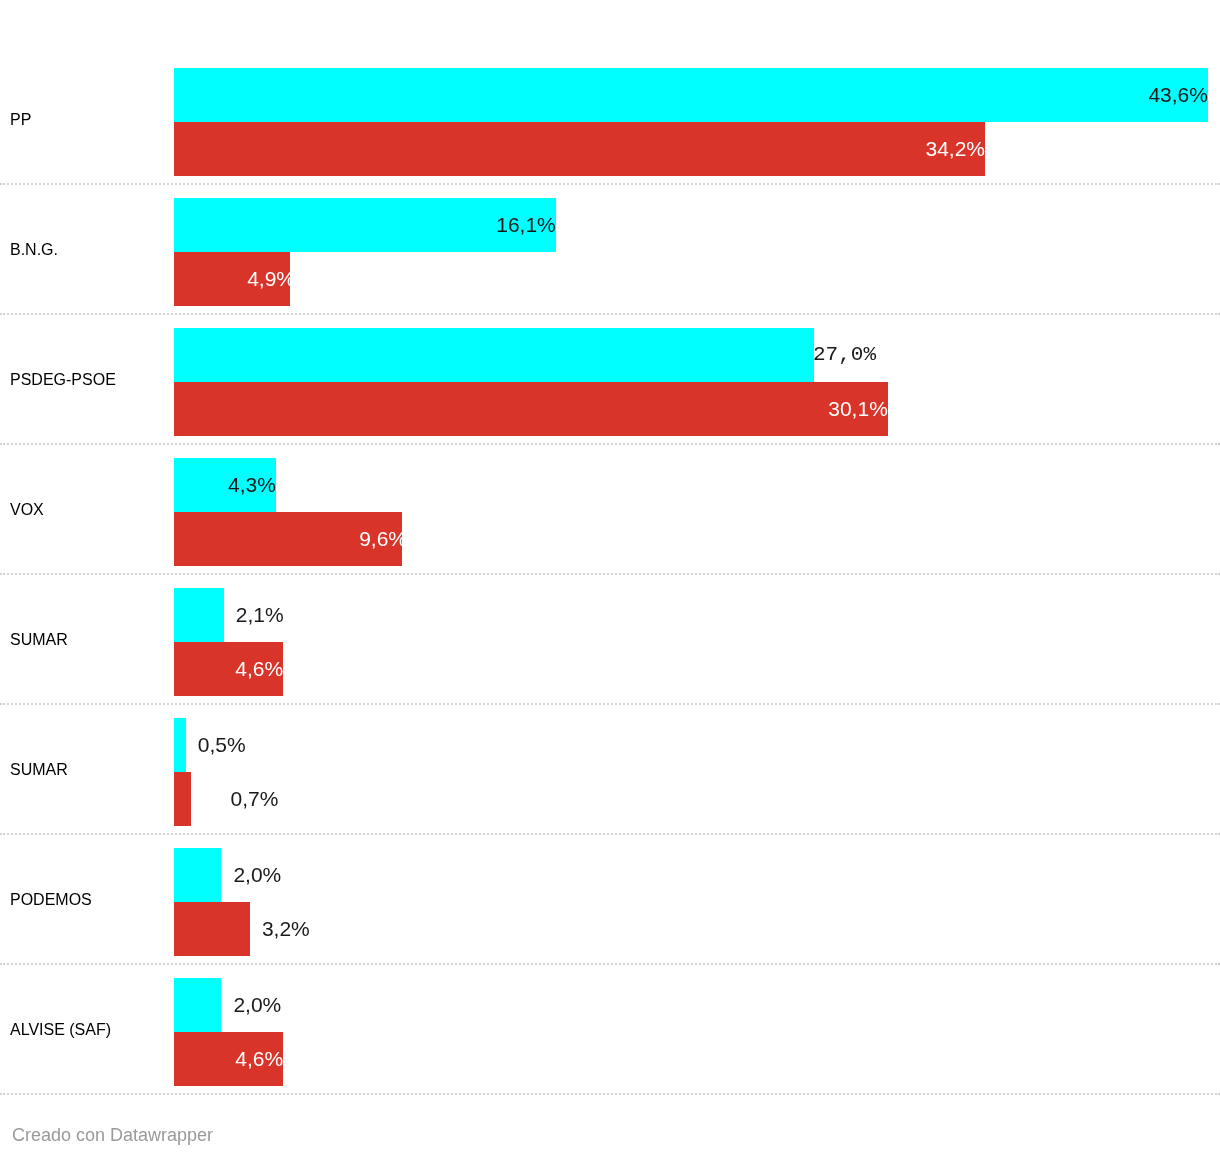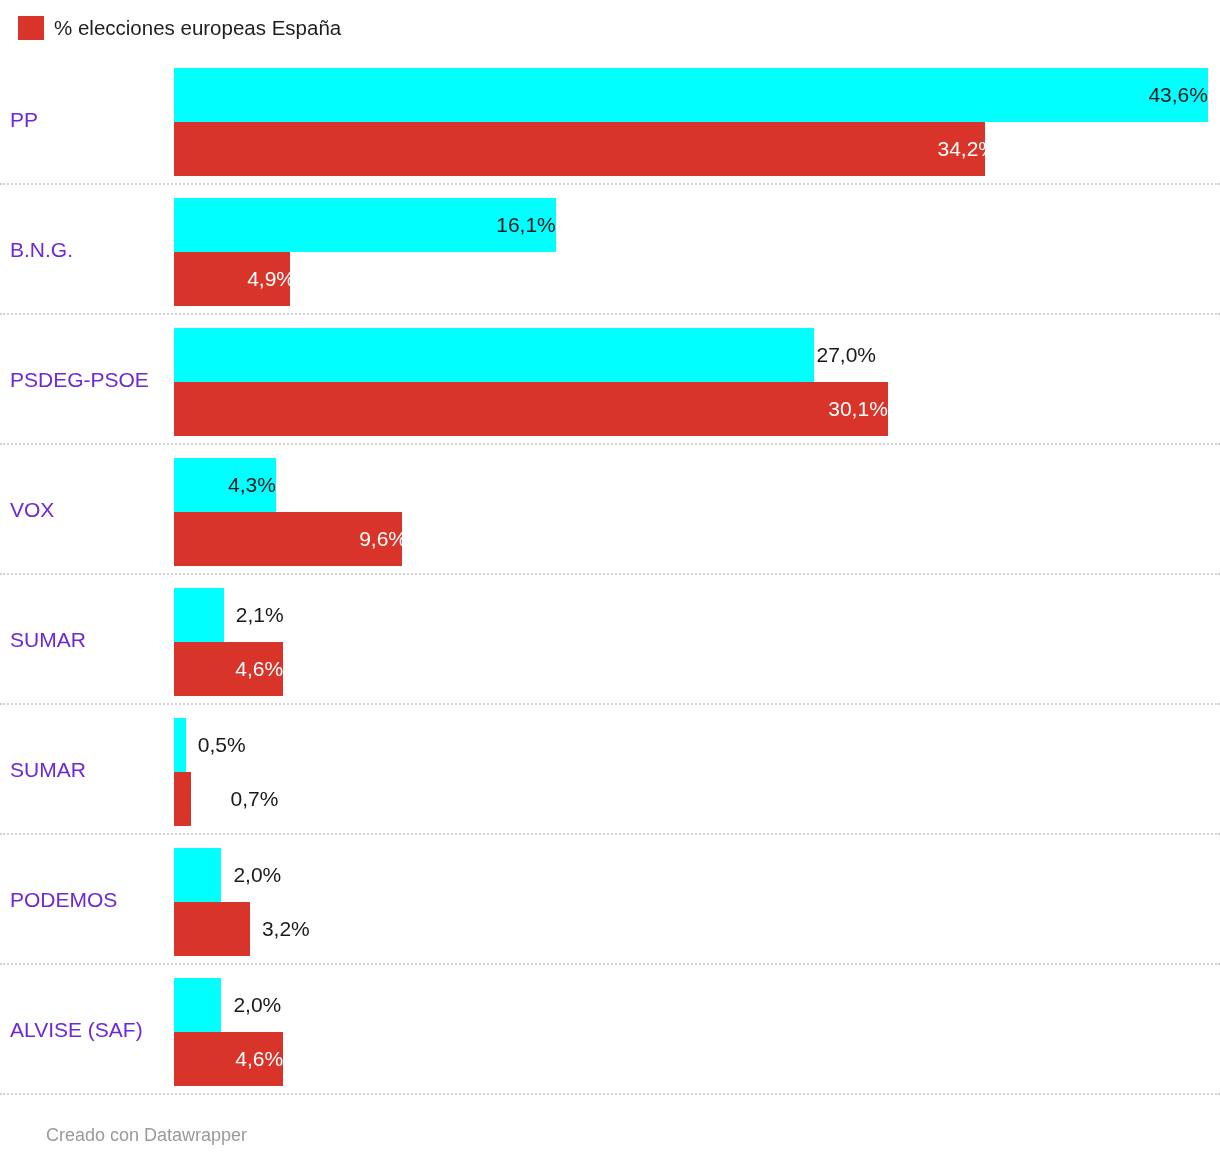--- a/index.html
+++ b/index.html
@@ -61,23 +61,23 @@
     right: 0;
     bottom: 0;
     height: 0;
     border-top: 2px dotted #d2d2d2;
   }
   .cat-label {
     position: absolute;
     left: 10px;
     top: 50%;
     transform: translateY(-50%);
-    font-size: 21px;
+    font-size: 16px;
     line-height: 24px;
-    color: #6d28d9;
+    color: #000000;
     white-space: nowrap;
   }
   .bars {
     position: absolute;
     left: 174px;
     top: 13px;
   }
   .bar-row {
     position: relative;
     height: 54px;
@@ -115,44 +115,39 @@
   .bar-value.light { color: #ffffff; }
 
   
   #footer {
     position: absolute;
     left: 12px;
     bottom: 18px;
     font-size: 18px;
     line-height: 22px;
     color: #9a9a9a;
-    margin-left: 34px;
   }
 </style>
 </head>
 <body>
 
 <div id="legend">
-    <div class="legend-item">
-      <span class="legend-swatch" style="background: rgb(217, 52, 41);"></span>
-      <span class="legend-label">% elecciones europeas España</span>
-    </div>
   </div>
 
 <div id="chart">
     <div class="group" style="height: 130px;">
       <div class="cat-label">PP</div>
       <div class="bars">
         <div class="bar-row">
           <div class="bar cyan" style="width: 1033.97px; background: rgb(0, 255, 255);"></div>
           <div class="bar-value inside dark" style="left: 0px; width: 1033.97px;">43,6%</div>
         </div>
         <div class="bar-row">
           <div class="bar red" style="width: 811.053px; background: rgb(217, 52, 41);"></div>
-          <div class="bar-value inside light" style="left: 12px; width: 811.053px;">34,2%</div>
+          <div class="bar-value inside light" style="left: 0px; width: 811.053px;">34,2%</div>
         </div>
       </div>
       <div class="group-sep"></div>
     </div>
     <div class="group" style="height: 130px;">
       <div class="cat-label">B.N.G.</div>
       <div class="bars">
         <div class="bar-row">
           <div class="bar cyan" style="width: 381.812px; background: rgb(0, 255, 255);"></div>
           <div class="bar-value inside dark" style="left: 0px; width: 381.812px;">16,1%</div>
@@ -162,21 +157,21 @@
           <div class="bar-value inside light" style="left: 0px; width: 121px;">4,9%</div>
         </div>
       </div>
       <div class="group-sep"></div>
     </div>
     <div class="group" style="height: 130px;">
       <div class="cat-label">PSDEG-PSOE</div>
       <div class="bars">
         <div class="bar-row">
           <div class="bar cyan" style="width: 640.305px; background: rgb(0, 255, 255);"></div>
-          <div class="bar-value inside dark" style="left: 0px; width: 702px;">27,0%</div>
+          <div class="bar-value inside dark" style="left: 0px; width: 702px; font-family: Liberation Mono, monospace;">27,0%</div>
         </div>
         <div class="bar-row">
           <div class="bar red" style="width: 713.822px; background: rgb(217, 52, 41);"></div>
           <div class="bar-value inside light" style="left: 0px; width: 713.822px;">30,1%</div>
         </div>
       </div>
       <div class="group-sep"></div>
     </div>
     <div class="group" style="height: 130px;">
       <div class="cat-label">VOX</div>

